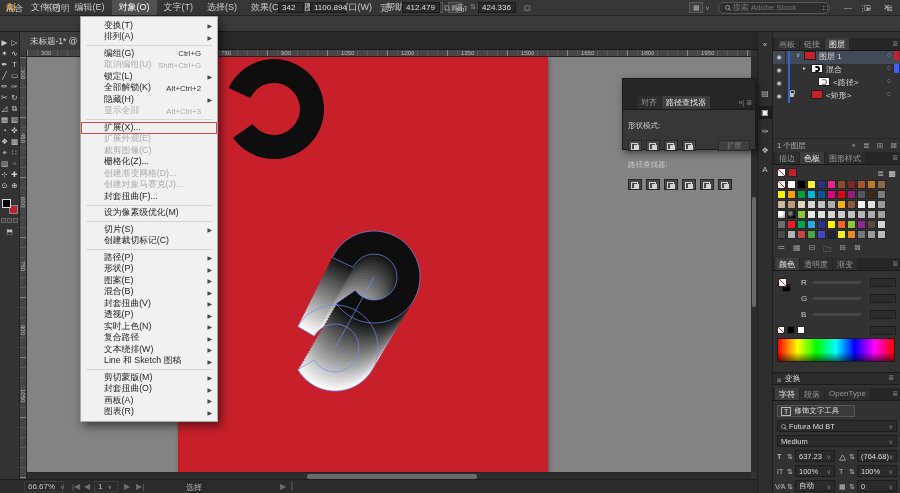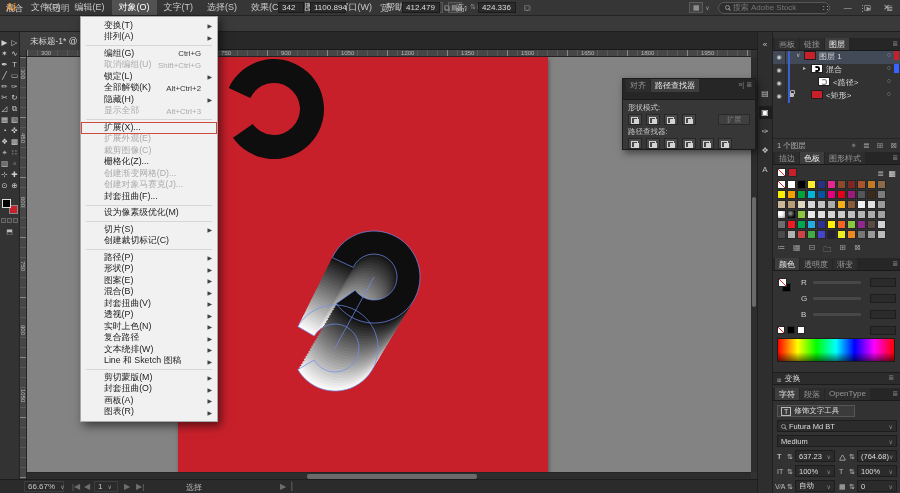--- a/index.html
+++ b/index.html
@@ -78,23 +78,23 @@
 .cfield{position:absolute;height:12px;background:#2b2b2b;border:1px solid #1d1d1d;display:flex;align-items:center;padding:0 3px;font-size:7.5px;color:#ddd;white-space:nowrap;overflow:hidden}
 .cfield .drop{margin-left:auto;color:#8a8a8a;font-size:6px}
 .cic{position:absolute;font-size:7px;color:#b9b9b9}
 .chl{position:absolute;font-size:8px;color:#cfcfcf}
 .ctrack{position:absolute;height:3px;background:#474747;border-radius:1px}
 .cbox{position:absolute;width:26px;height:9px;background:#2b2b2b;border:1px solid #1d1d1d}
 #spectrum{position:absolute;left:4px;width:118px;height:24px;border:1px solid #1d1d1d;background:linear-gradient(to bottom,rgba(255,255,255,0) 60%,rgba(0,0,0,.55) 100%),linear-gradient(to right,#f00,#ff0 17%,#0f0 33%,#0ff 50%,#00f 66%,#f0f 83%,#f00)}
 .phead{position:absolute;left:0;width:128px;height:13px;background:#2c2c2c;border-top:1px solid #1c1c1c;border-bottom:1px solid #1c1c1c;display:flex;align-items:flex-end;font-size:8px;color:#d0d0d0;padding:0 4px;gap:3px}
 
 #pf{left:622px;top:78px;width:134px;height:72px;z-index:20;box-shadow:2px 3px 7px rgba(0,0,0,.5);background:#373737;border:1px solid #1c1c1c}
-#pfhead{height:21px;background:#262626;display:flex;align-items:flex-start;gap:1px;padding-left:3px;border-bottom:1px solid #1a1a1a}
+#pfhead{height:31px;background:#262626;display:flex;align-items:flex-end;gap:1px;padding-left:14px;border-bottom:1px solid #1a1a1a}
 #pfbody{padding:2px 5px}
-.pflabel{font-size:7.5px;color:#cfcfcf;margin:1px 0}
+.pflabel{font-size:7.5px;color:#cfcfcf;margin:9px 0}
 .pfrow{display:flex;align-items:center;gap:4px;margin:1px 0 2px}
 .pfbtn{width:14px;height:11px;background:#474747;border:1px solid #272727;position:relative;flex:none}
 .pfbtn::before{content:'';position:absolute;left:2px;top:2px;width:5px;height:5px;border:1px solid #d4d4d4}
 .pfbtn::after{content:'';position:absolute;left:5px;top:4px;width:5px;height:5px;background:#d4d4d4}
 #pfexpand{margin-left:auto;width:32px;height:11px;background:#3f3f3f;border:1px solid #2a2a2a;color:#777;font-size:7.5px;text-align:center;line-height:10px}
 
 #popup{left:80px;top:16px;width:138px;z-index:40;background:#f1f1f1;border:1px solid #a9a9a9;box-shadow:3px 4px 9px rgba(0,0,0,.55);padding:3px 0}
 .pmi{height:11.5px;display:flex;align-items:center;padding:0 16px 0 23px;font-size:8.8px;color:#222;position:relative;white-space:nowrap}
 .pmi .sc{margin-left:auto;font-size:7.8px;color:#333}
 .pmi.dis,.pmi.dis .sc{color:#ababab}

